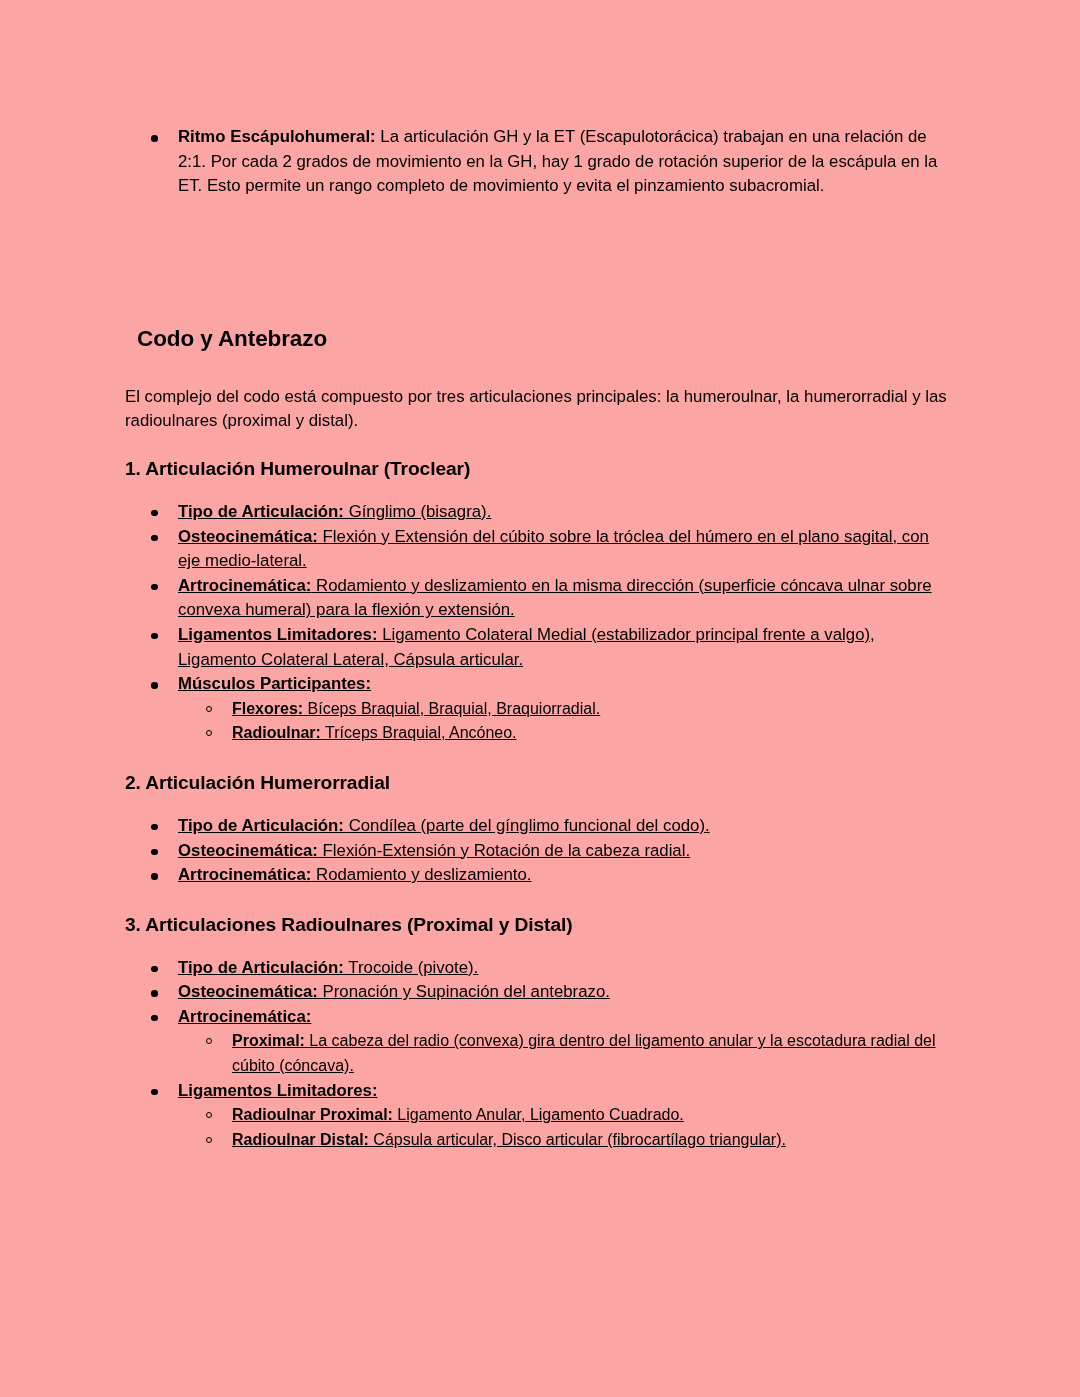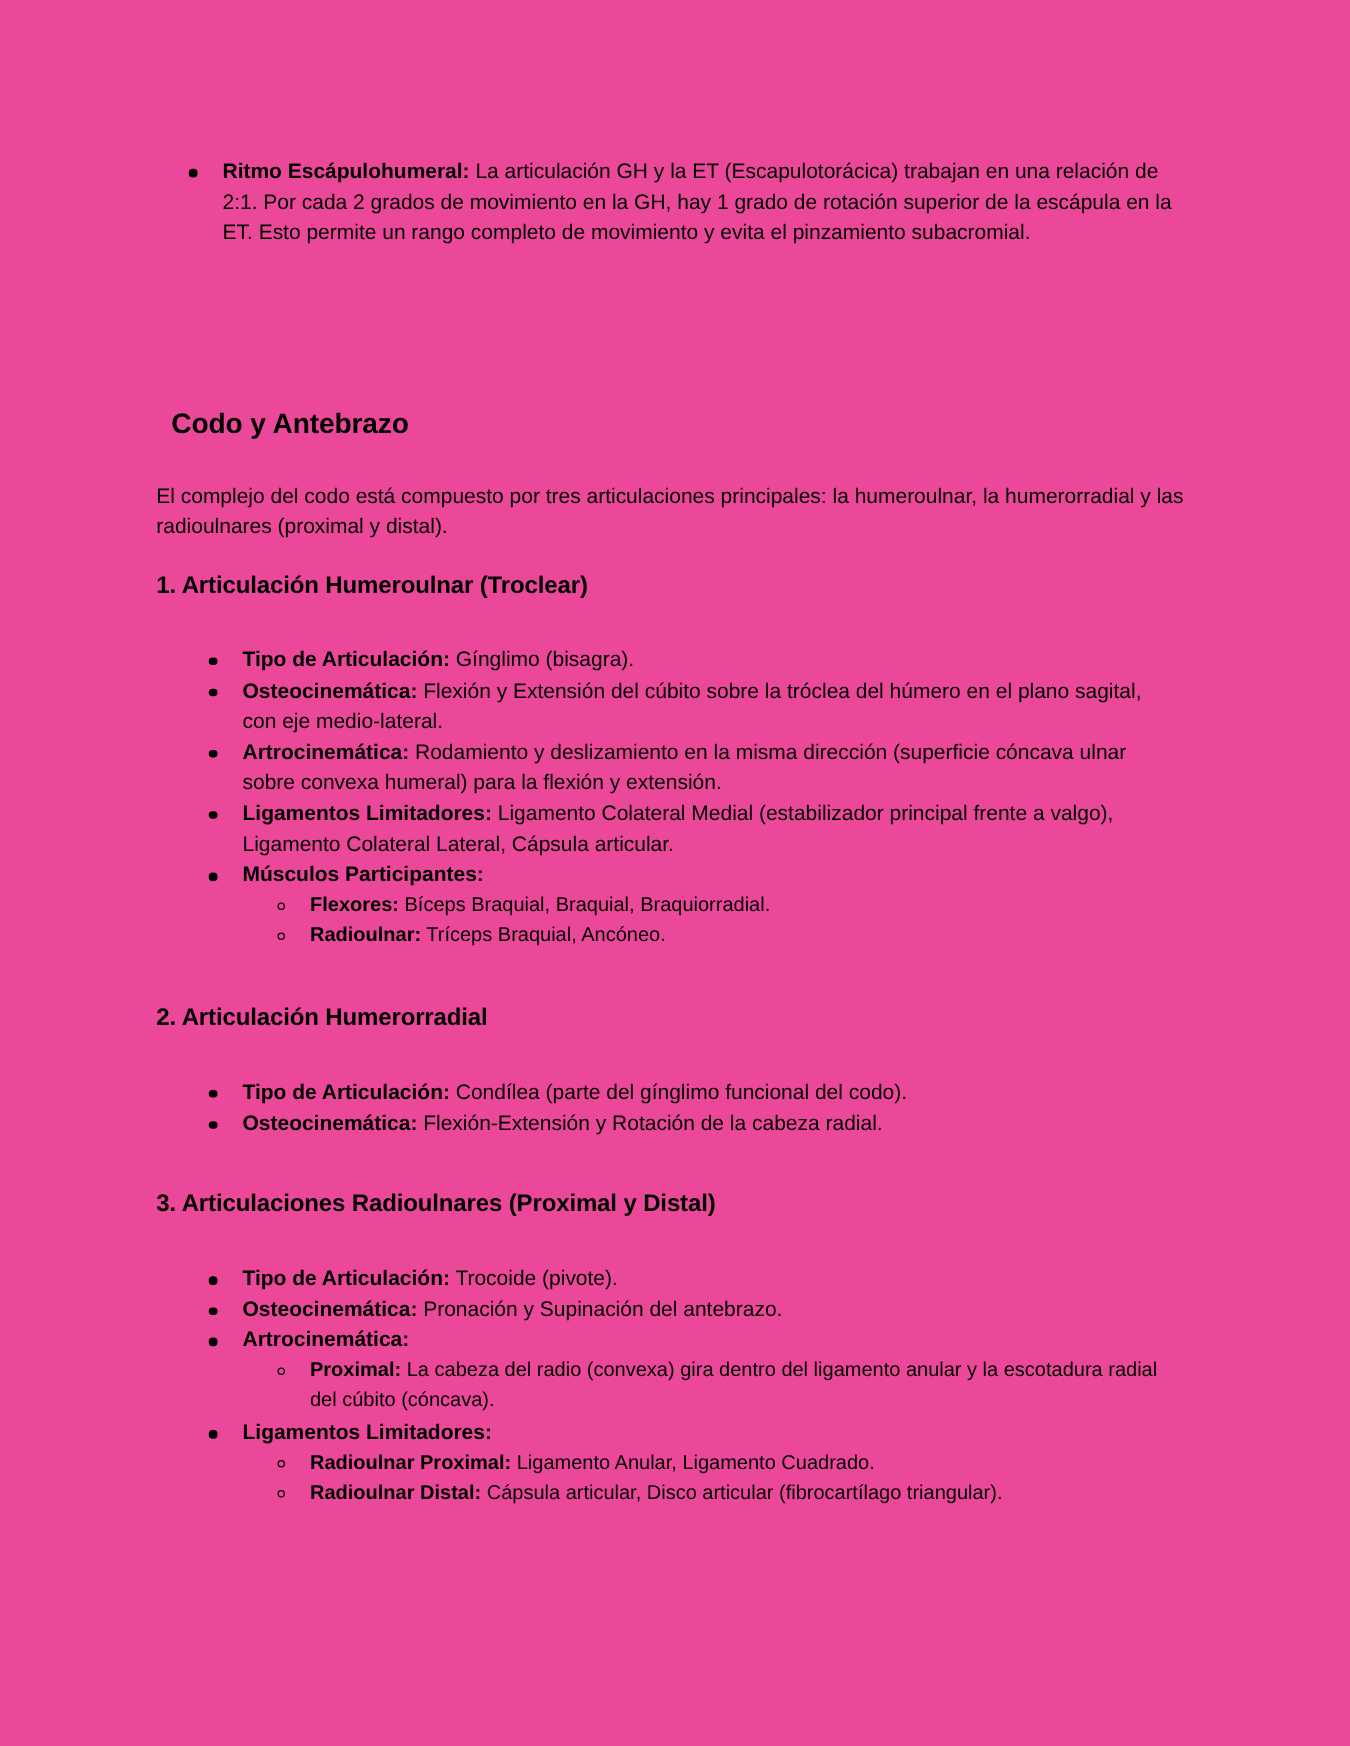--- a/index.html
+++ b/index.html
@@ -15,21 +15,21 @@
     color: #000000;
     -webkit-font-smoothing: antialiased;
   }
   .page {
     position: relative;
     width: 1080px;
     height: 1397px;
     box-sizing: border-box;
     padding: 16px;
     overflow: hidden;
-    background: #ec4899;
+    background: #fca5a5;
   }
   .content {
     position: absolute;
     left: 125px;
     top: 0;
     width: 830px;
   }
 
   
   .intro-list {
@@ -75,23 +75,24 @@
 
   .para {
     font-size: 16.8px;
     line-height: 24.6px;
     margin: 0;
     color: #000;
   }
 
   
   ul.lvl1 {
-    margin: 16px;
+    margin: 0;
     padding: 0;
     list-style: none;
+    text-decoration: underline;
   }
   ul.lvl1 > li {
     position: relative;
     padding-left: 53px;
     font-size: 16.8px;
     line-height: 24.6px;
     color: #000;
   }
   ul.lvl1 > li::before {
     content: "";
@@ -198,20 +199,23 @@
 
     <div class="gap-h-to-list"></div>
 
     <ul class="lvl1">
       <li>
         <span class="b">Tipo de Articulación:</span><span> Condílea (parte del gínglimo funcional del codo).</span>
       </li>
       <li>
         <span class="b">Osteocinemática:</span><span> Flexión-Extensión y Rotación de la cabeza radial.</span>
       </li>
+      <li>
+        <span class="b">Artrocinemática:</span><span> Rodamiento y deslizamiento.</span>
+      </li>
     </ul>
 
     <div class="gap-list-to-h"></div>
 
     <h2 class="h-sub">3. Articulaciones Radioulnares (Proximal y Distal)</h2>
 
     <div class="gap-h-to-list"></div>
 
     <ul class="lvl1">
       <li>

